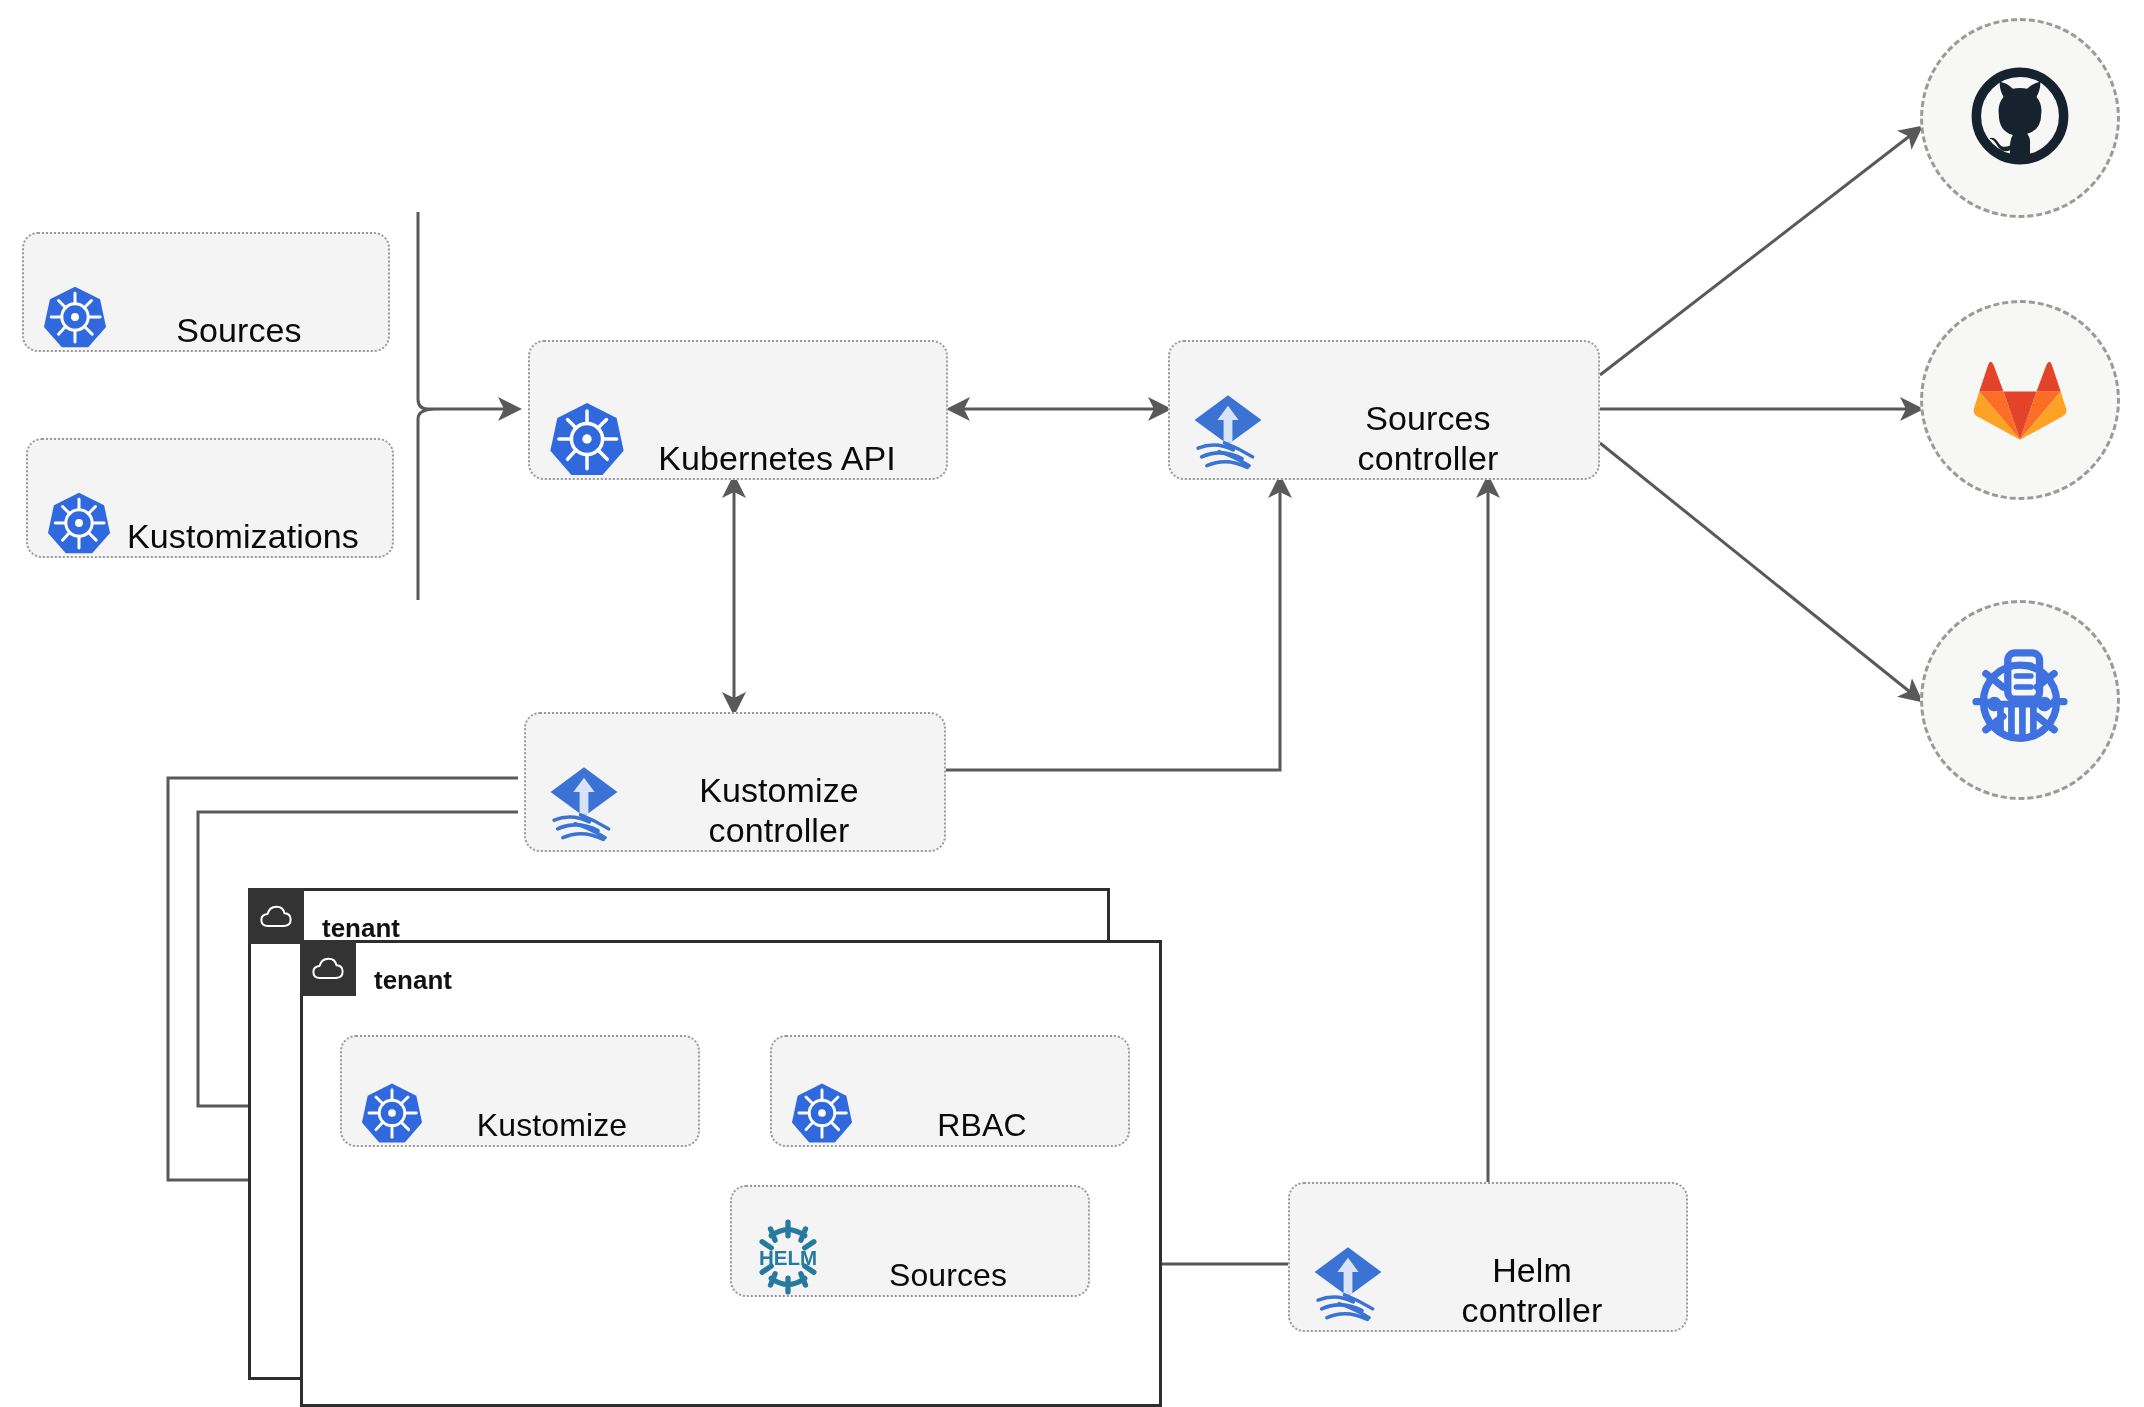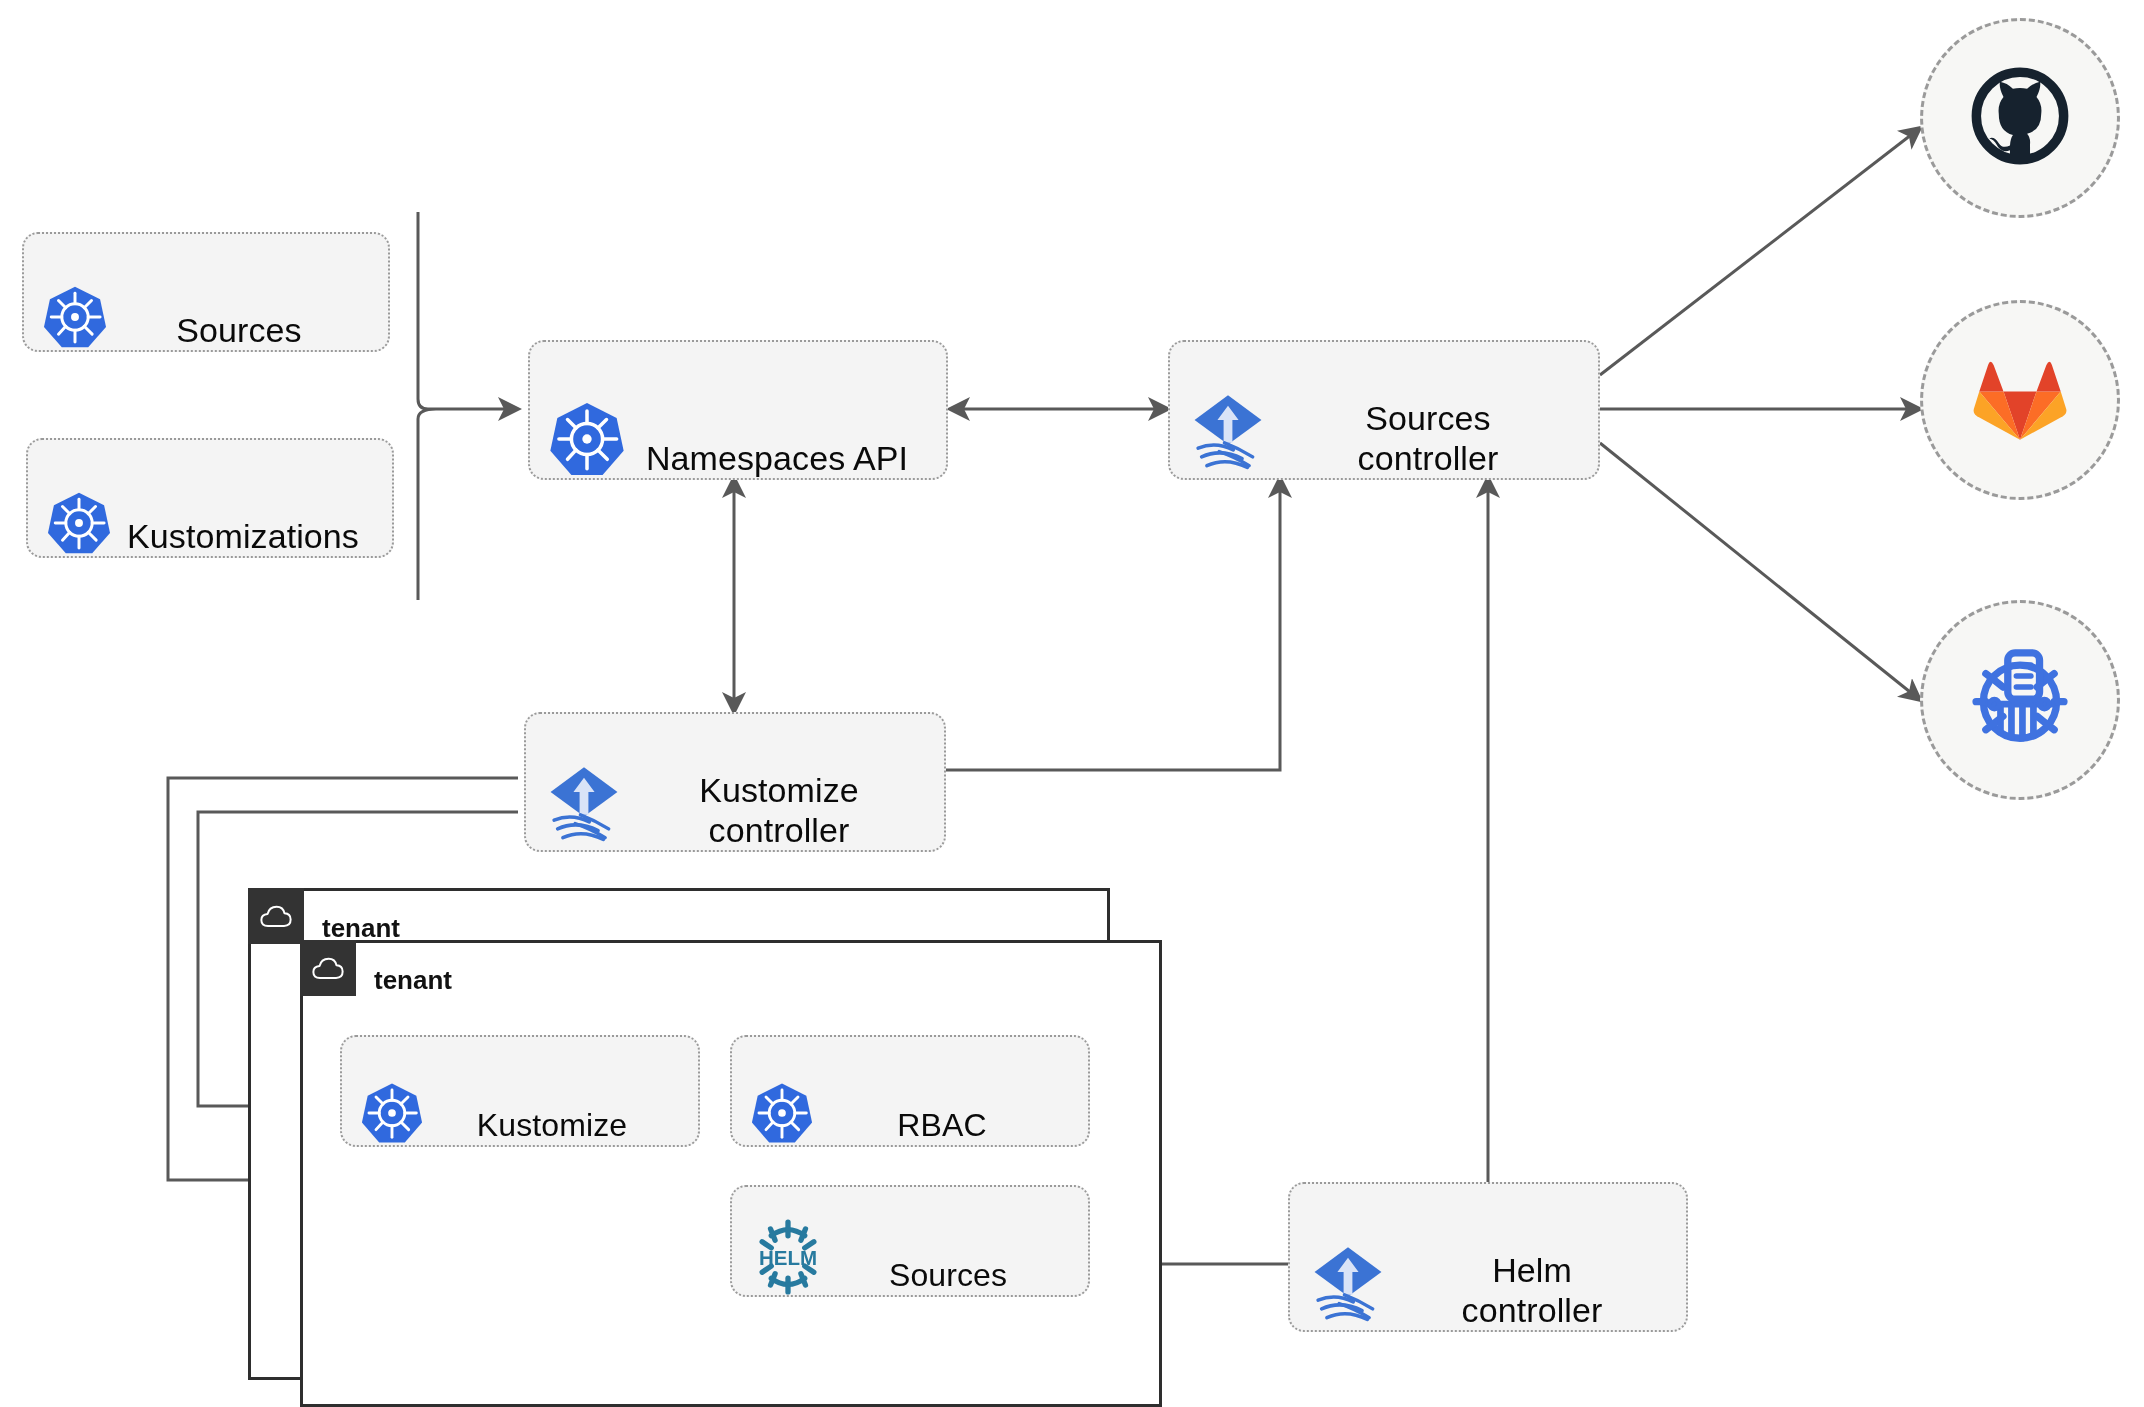--- a/index.html
+++ b/index.html
@@ -190,21 +190,21 @@
           <line x1="14" y1="50" x2="30" y2="50"></line>
           <line x1="70" y1="50" x2="88" y2="50"></line>
           <line x1="25" y1="25" x2="36" y2="36"></line>
           <line x1="64" y1="64" x2="76" y2="76"></line>
           <line x1="75" y1="25" x2="64" y2="36"></line>
           <line x1="36" y1="64" x2="25" y2="76"></line>
         </g>
         <circle cx="50" cy="50" r="6" fill="#ffffff"></circle>
       </svg>
     </span>
-    <span class="lbl fs-34">Namespaces API</span>
+    <span class="lbl fs-34">Kubernetes API</span>
   </div>
 
   <div class="node" style="left:1168px; top:340px; width:432px; height:140px; padding:0 14px;">
     <span class="ico">
       <svg width="88" height="88" viewBox="0 0 100 100" xmlns="http://www.w3.org/2000/svg">
         <path d="M50 6 L88 34 L50 62 L12 34 Z" fill="#3b73d4"></path>
         <path d="M50 18 L62 34 L55 34 L55 60 L45 60 L45 34 L38 34 Z" fill="#d9e3f7"></path>
         <g stroke="#3b73d4" stroke-width="4" fill="none" stroke-linecap="round">
           <path d="M16 66 Q36 58 56 68"></path>
           <path d="M20 76 Q42 66 66 78"></path>
@@ -355,21 +355,21 @@
           <line x1="64" y1="64" x2="76" y2="76"></line>
           <line x1="75" y1="25" x2="64" y2="36"></line>
           <line x1="36" y1="64" x2="25" y2="76"></line>
         </g>
         <circle cx="50" cy="50" r="6" fill="#ffffff"></circle>
       </svg>
     </span>
     <span class="lbl fs-32">Kustomize</span>
   </div>
 
-  <div class="node" style="left:730px; top:1035px; width:360px; height:112px; padding:0 18px;">
+  <div class="node" style="left:770px; top:1035px; width:360px; height:112px; padding:0 18px;">
     <span class="ico">
       <svg width="64" height="64" viewBox="0 0 100 100" xmlns="http://www.w3.org/2000/svg">
         <path d="M50 4 L88 23 L97 65 L70 96 L30 96 L3 65 L12 23 Z" fill="#3069de"></path>
         <g fill="none" stroke="#ffffff" stroke-width="4.5" stroke-linecap="round">
           <circle cx="50" cy="50" r="20"></circle>
           <line x1="50" y1="14" x2="50" y2="30"></line>
           <line x1="50" y1="70" x2="50" y2="88"></line>
           <line x1="14" y1="50" x2="30" y2="50"></line>
           <line x1="70" y1="50" x2="88" y2="50"></line>
           <line x1="25" y1="25" x2="36" y2="36"></line>

